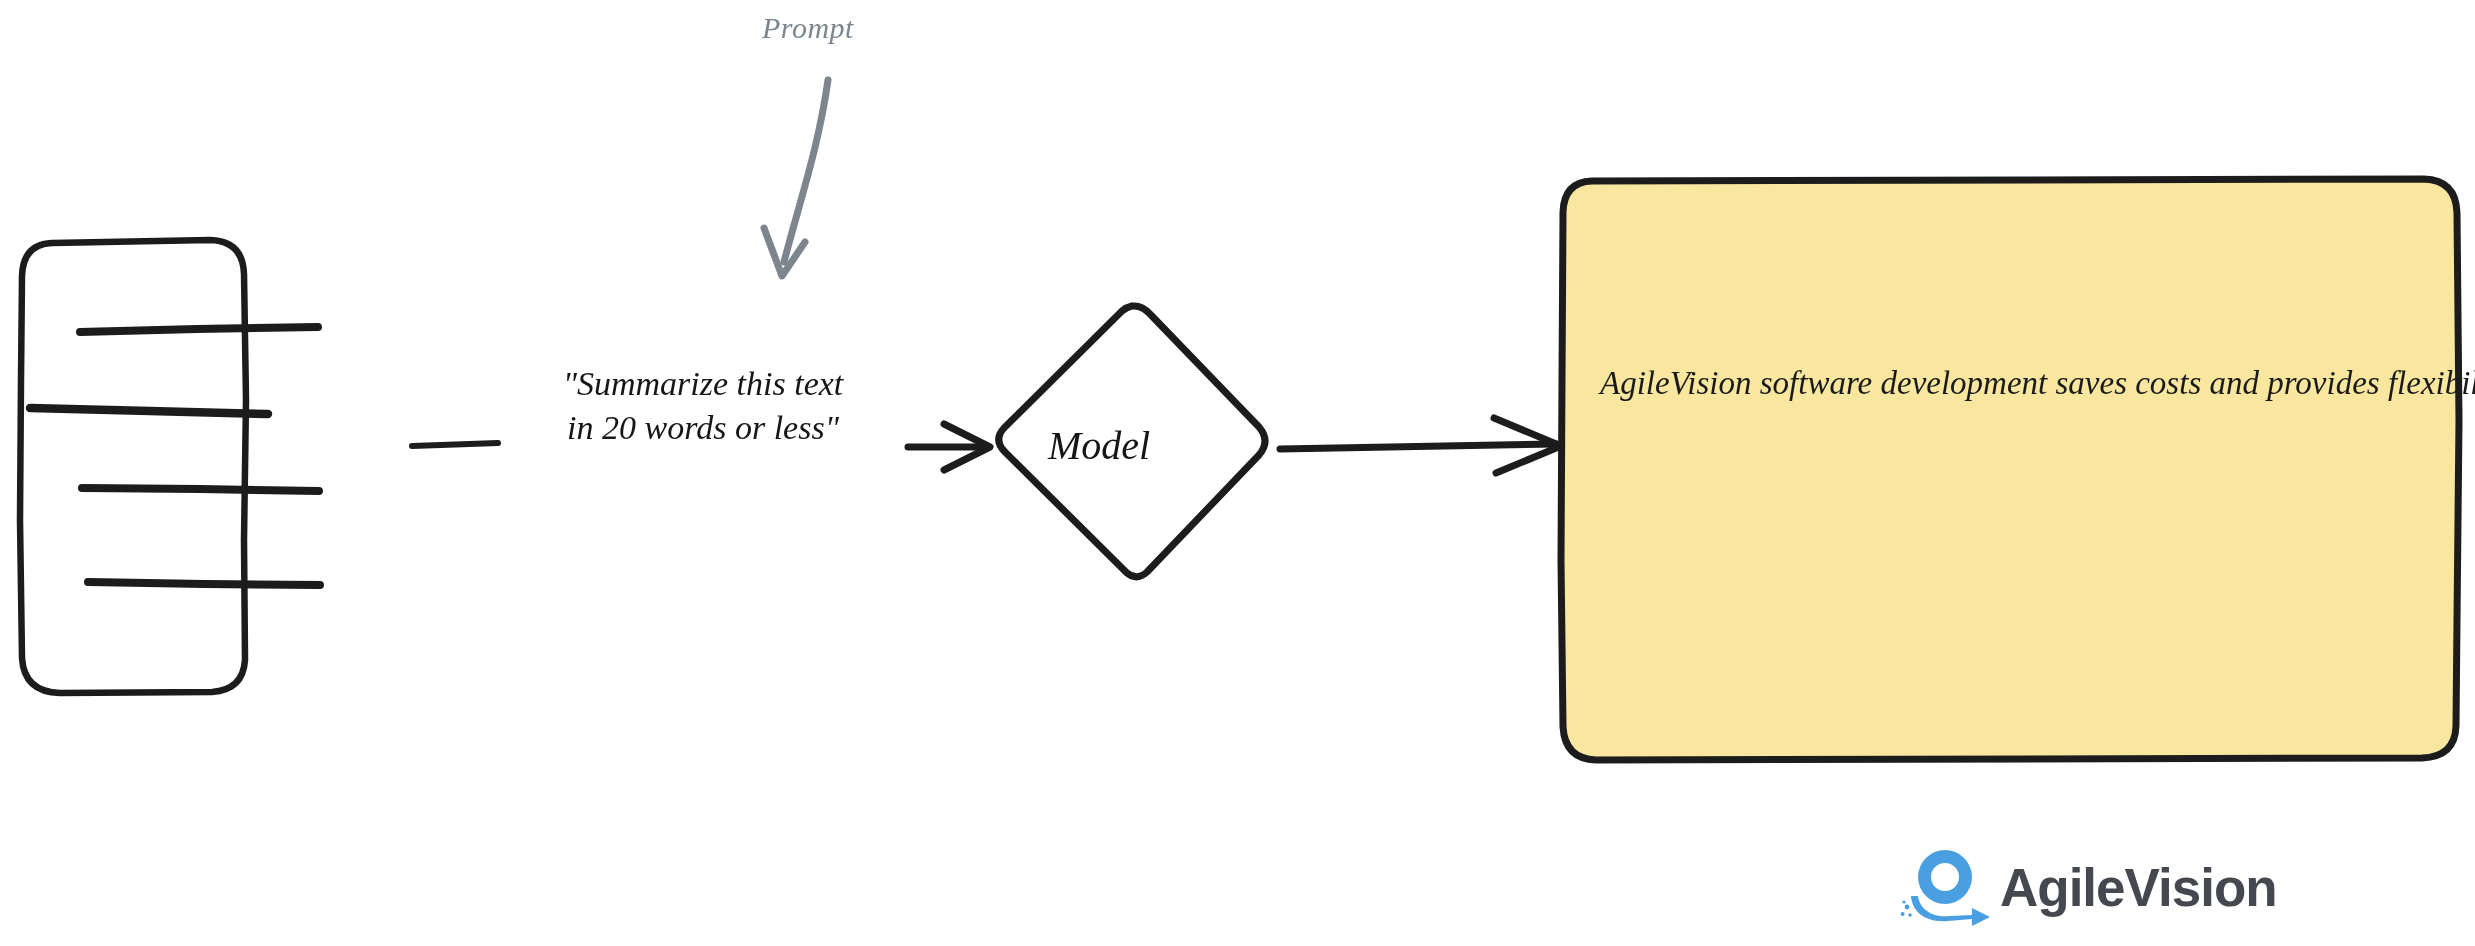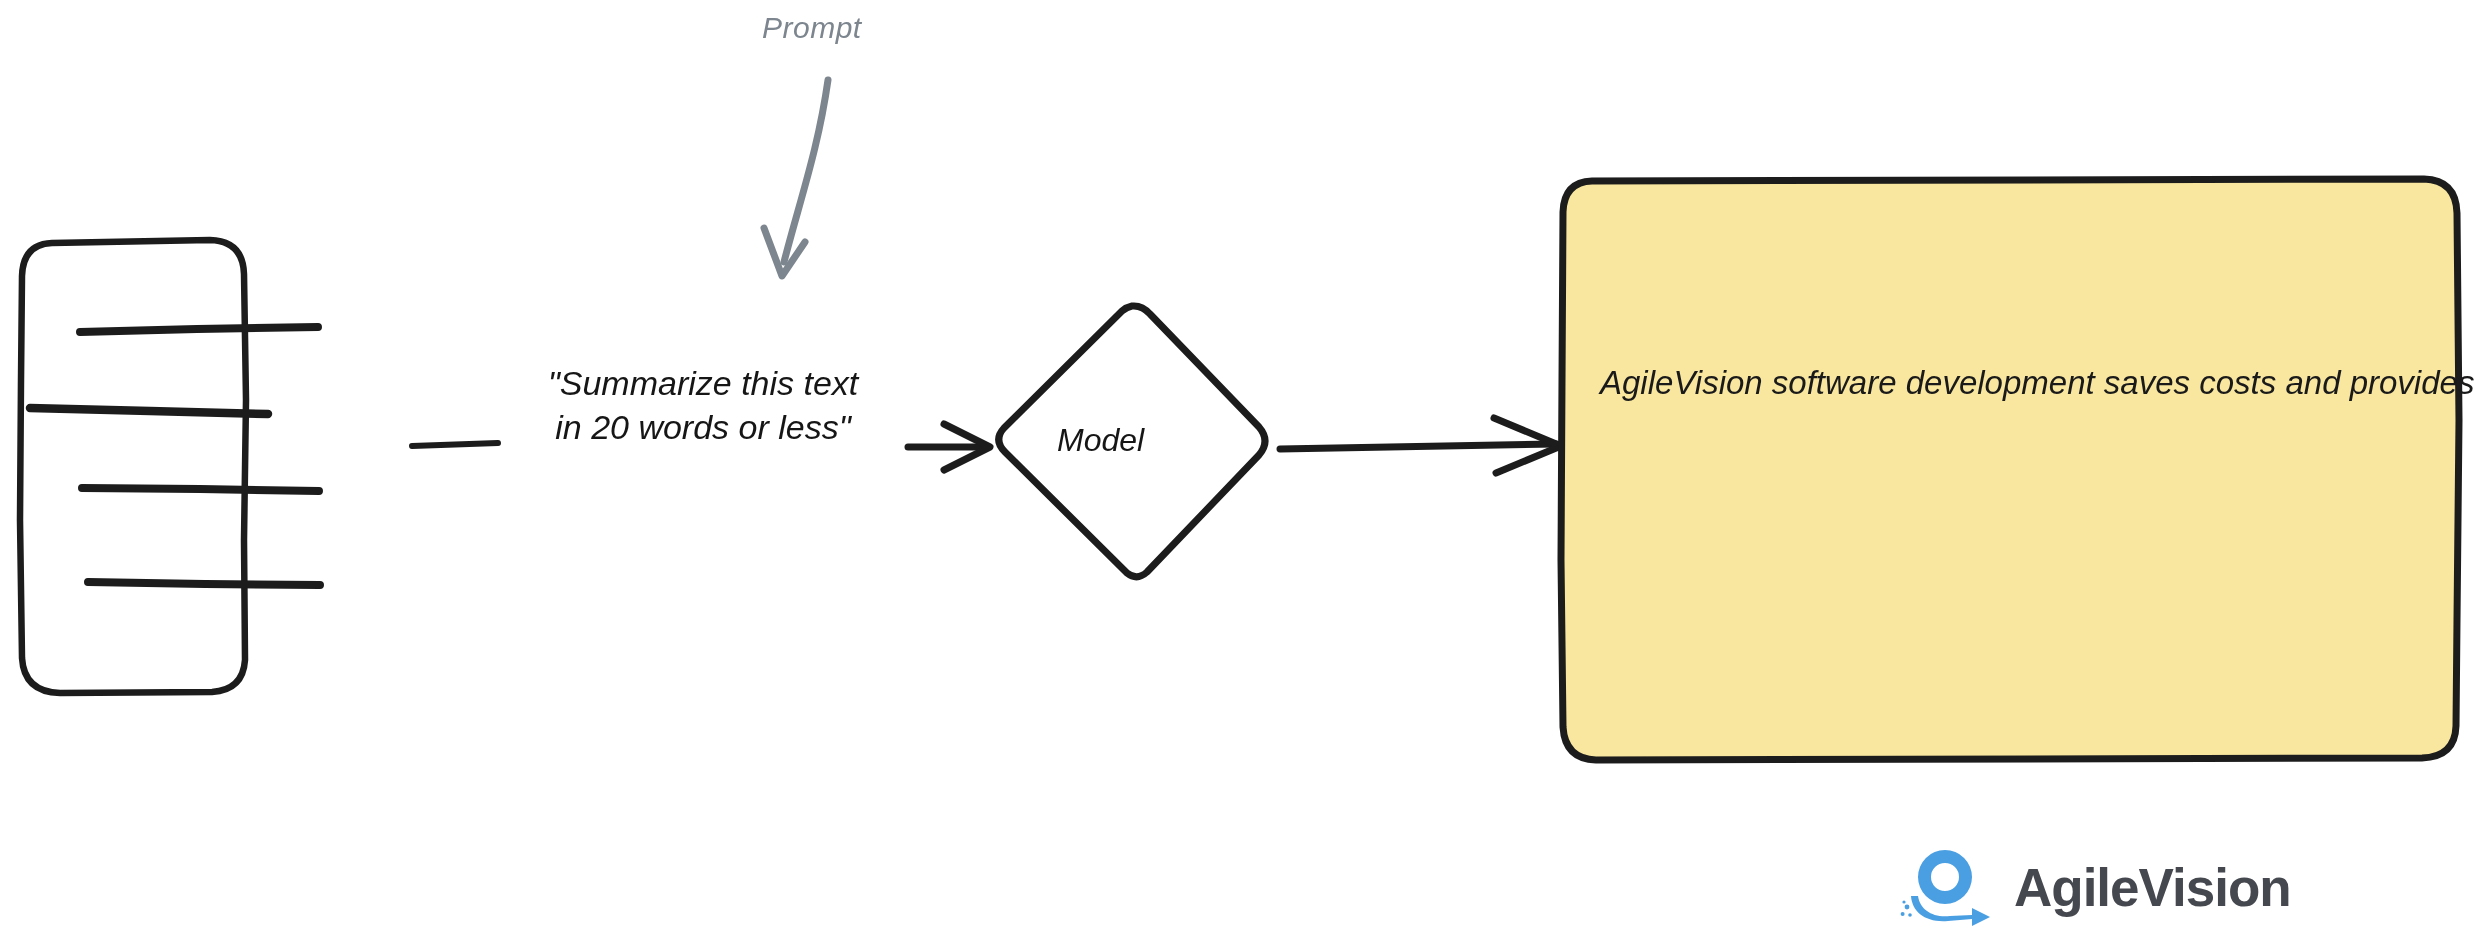--- a/index.html
+++ b/index.html
@@ -21,21 +21,21 @@
   }
   #canvas > svg.layer {
     position: absolute;
     left: 0;
     top: 0;
     width: 2475px;
     height: 946px;
   }
   .txt {
     position: absolute;
-    font-family: Liberation Sans, sans-serif;
+    font-family: Liberation Serif, serif;
     color: #1c1c1c;
     white-space: pre;
     line-height: 1.30;
   }
 
   
   #prompt-label {
     left: 762px;
     top: 8px;
     font-size: 30px;
@@ -51,24 +51,25 @@
     width: 440px;
     font-size: 34px;
     color: #161616;
     text-align: center;
     line-height: 1.28;
     font-style: italic;
   }
 
   
   #model-label {
-    left: 1057px;
+    left: 1014px;
     top: 420px;
     width: 170px;
-    font-size: 32px;
+    font-size: 40px;
+    text-align: center;
     color: #161616;
     font-style: italic;
   }
 
   
   #output-text {
     left: 1600px;
     top: 360px;
     width: 790px;
     font-size: 33px;
@@ -80,21 +81,21 @@
 
   
   #logo {
     position: absolute;
     left: 1900px;
     top: 838px;
     width: 340px;
     height: 98px;
     display: flex;
     align-items: center;
-    gap: 22px;
+    gap: 8px;
   }
   #logo-mark {
     width: 92px;
     height: 86px;
     flex: 0 0 auto;
   }
   #logo-word {
     font-family: "Liberation Sans", sans-serif;
     font-size: 53px;
     font-weight: 600;

